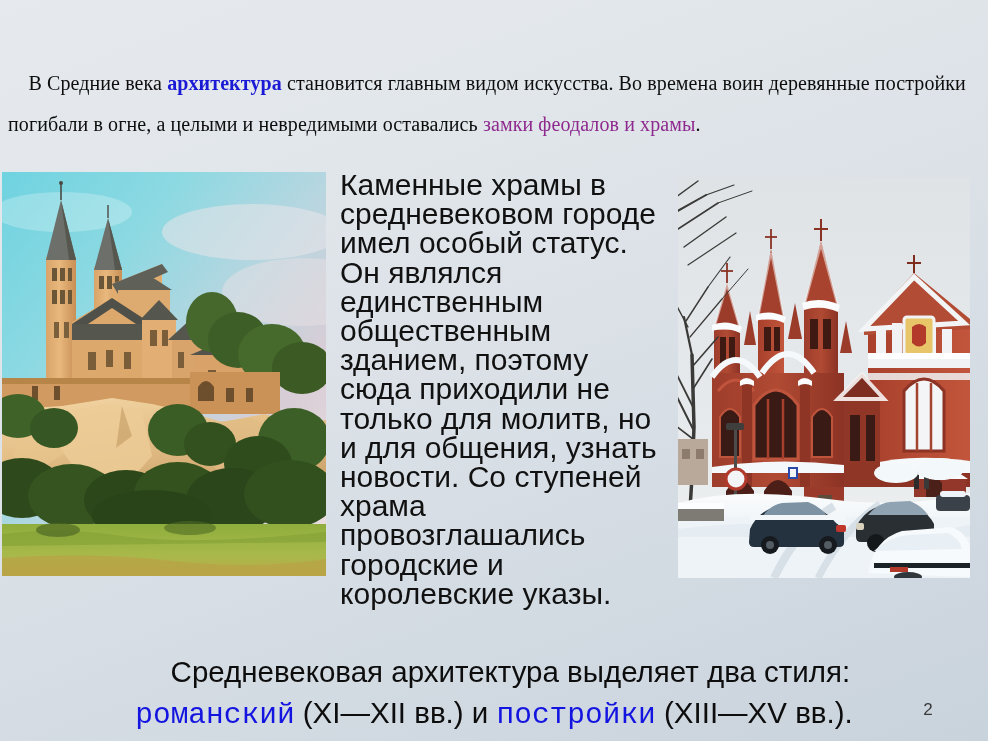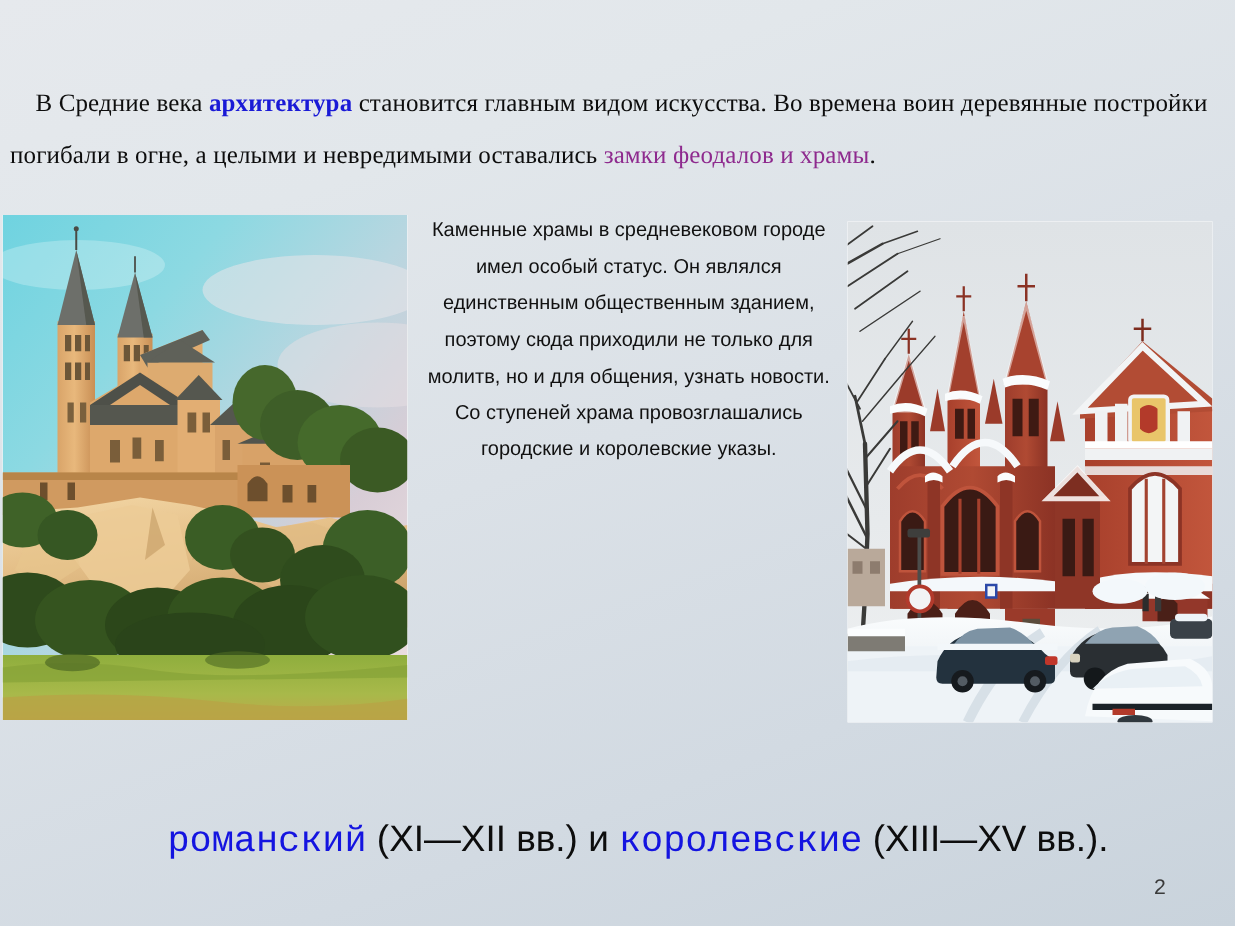--- a/index.html
+++ b/index.html
@@ -33,25 +33,24 @@
   .hl-blue-serif { color: #1a1ad6; font-weight: bold; }
   .hl-purple-serif { color: #8e2a8e; }
 
   
   #body-text {
     position: absolute;
     left: 340px;
     top: 170px;
     width: 326px;
     font-family: "Liberation Sans", sans-serif;
-    font-size: 16px;
+    font-size: 30px;
     line-height: 29.2px;
     color: #111111;
     white-space: pre-wrap;
-    text-align: center;
   }
 
   
   #footer-text {
     position: absolute;
     left: 8px;
     top: 610px;
     width: 972px;
     text-align: center;
     font-family: "Liberation Sans", sans-serif;
@@ -425,18 +424,19 @@
         <rect x="246" y="298" width="5" height="14" fill="#3a3a3a"></rect>
         <circle cx="248" cy="295" r="3" fill="#43392f"></circle>
       </g>
 
       <ellipse cx="218" cy="296" rx="22" ry="10" fill="#f3f8fb"></ellipse>
       <ellipse cx="262" cy="292" rx="24" ry="11" fill="#f3f8fb"></ellipse>
     </svg>
   </div>
 
   <div id="footer-text">
-    <span class="hl-blue-sans">романский</span><span> (XI—XII вв.) и </span><span class="hl-blue-sans">королевские</span><span> (XIII—XV вв.).</span>
+    <span>Средневековая архитектура выделяет два стиля:
+</span><span class="hl-blue-sans">романский</span><span> (XI—XII вв.) и </span><span class="hl-blue-sans">постройки</span><span> (XIII—XV вв.).</span>
   </div>
 
   <div id="page-number">2</div>
 
 </div>
 
 </body></html>

